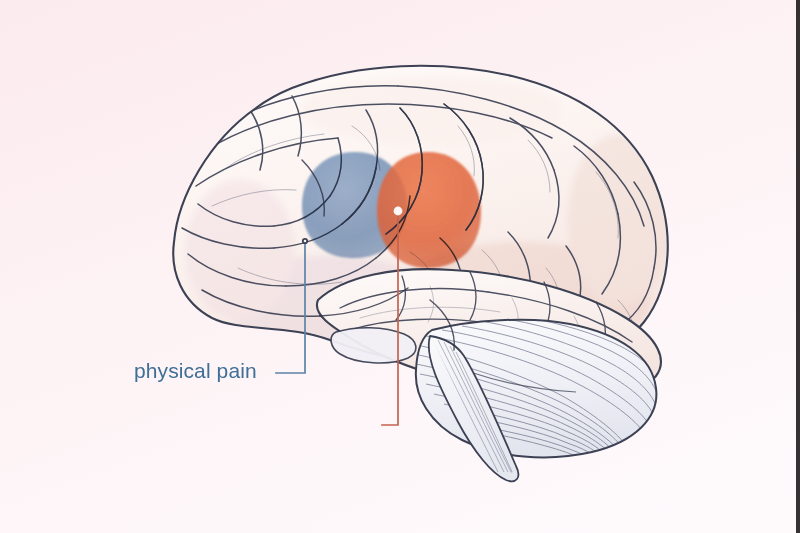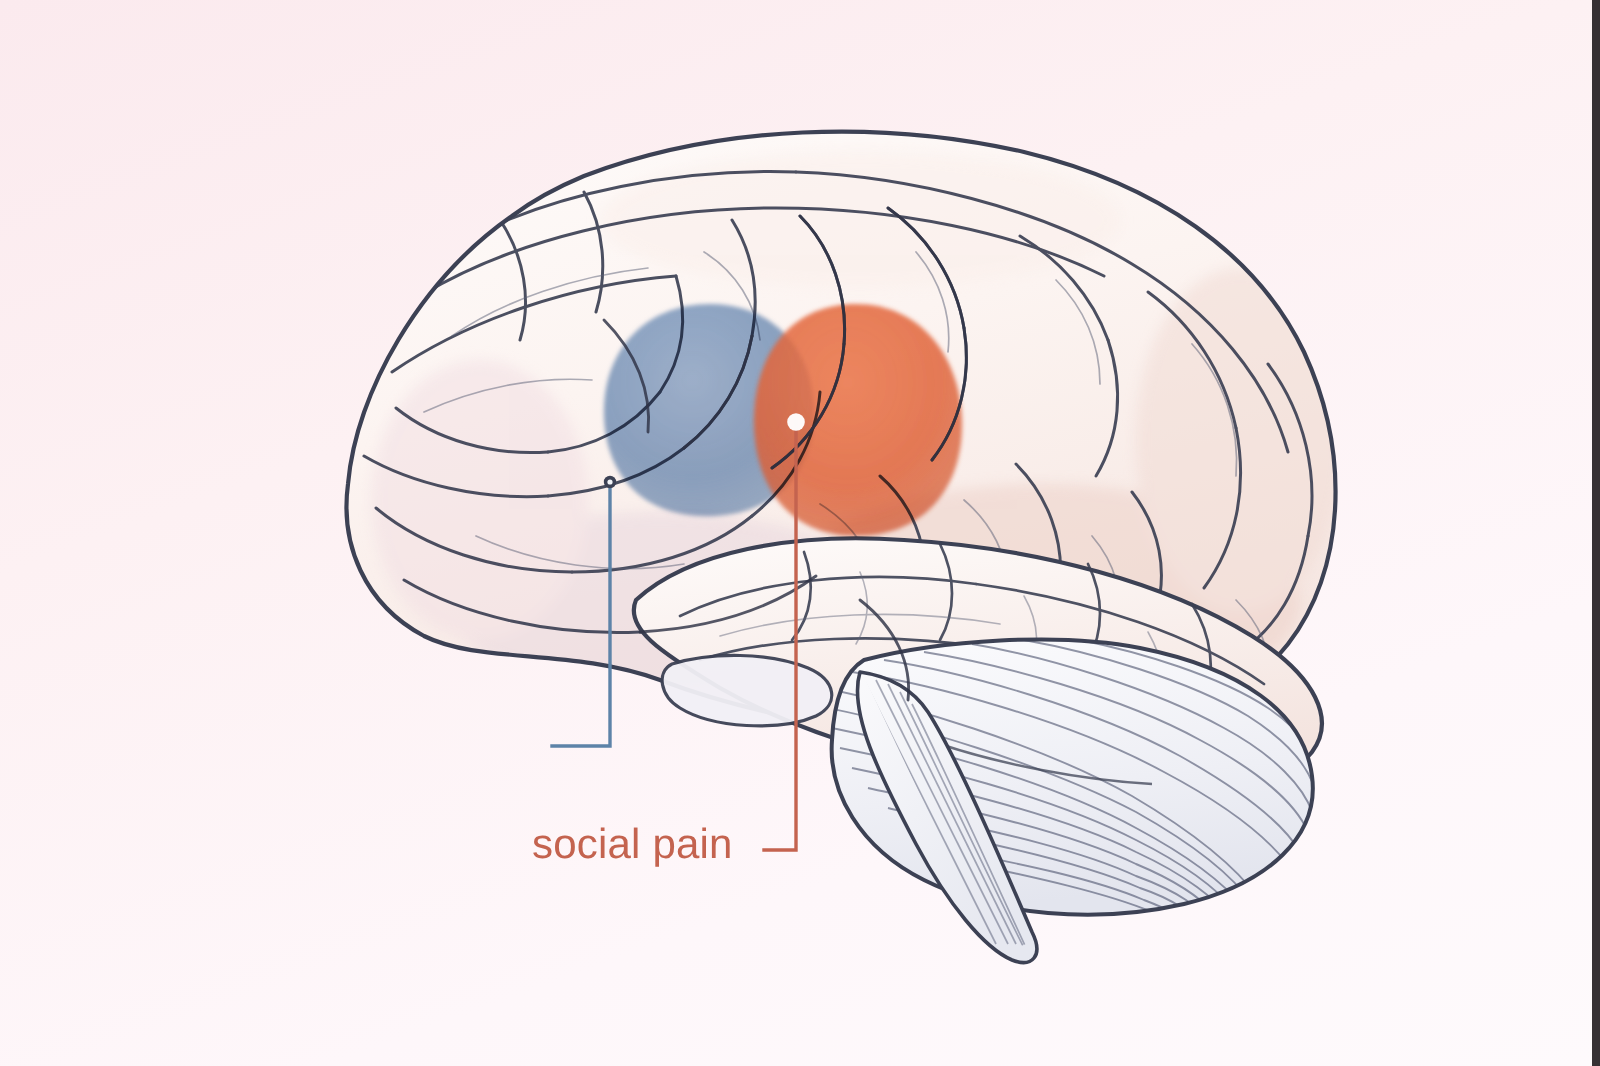--- a/index.html
+++ b/index.html
@@ -280,16 +280,16 @@
       <circle cx="305" cy="241" r="3.1" fill="#3c4154"></circle>
       <circle cx="305" cy="241" r="1.3" fill="#f2f4f8"></circle>
     </g>
 
     <g>
       <path d="M 398 211 L 398 425 L 382 425" fill="none" stroke="#c4634f" stroke-width="1.7" stroke-linecap="square" stroke-linejoin="miter"></path>
       <circle cx="398" cy="211" r="4.4" fill="#ffffff" opacity="0.96"></circle>
     </g>
   </svg>
 
-
-  <div class="label" id="label-social">social pain</div>
+  <div class="label" id="label-physical">physical pain</div>
+
 
 </div>
 
 </body></html>

